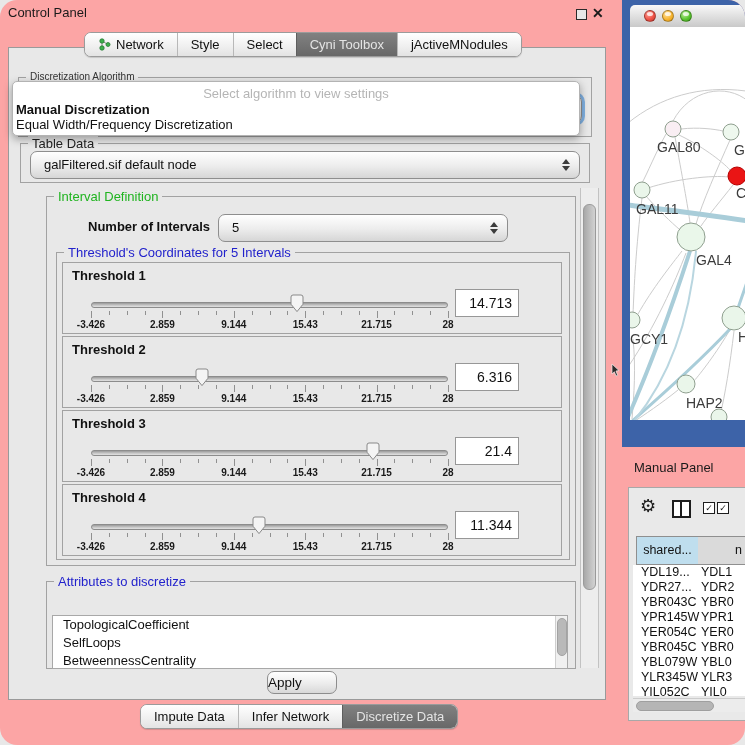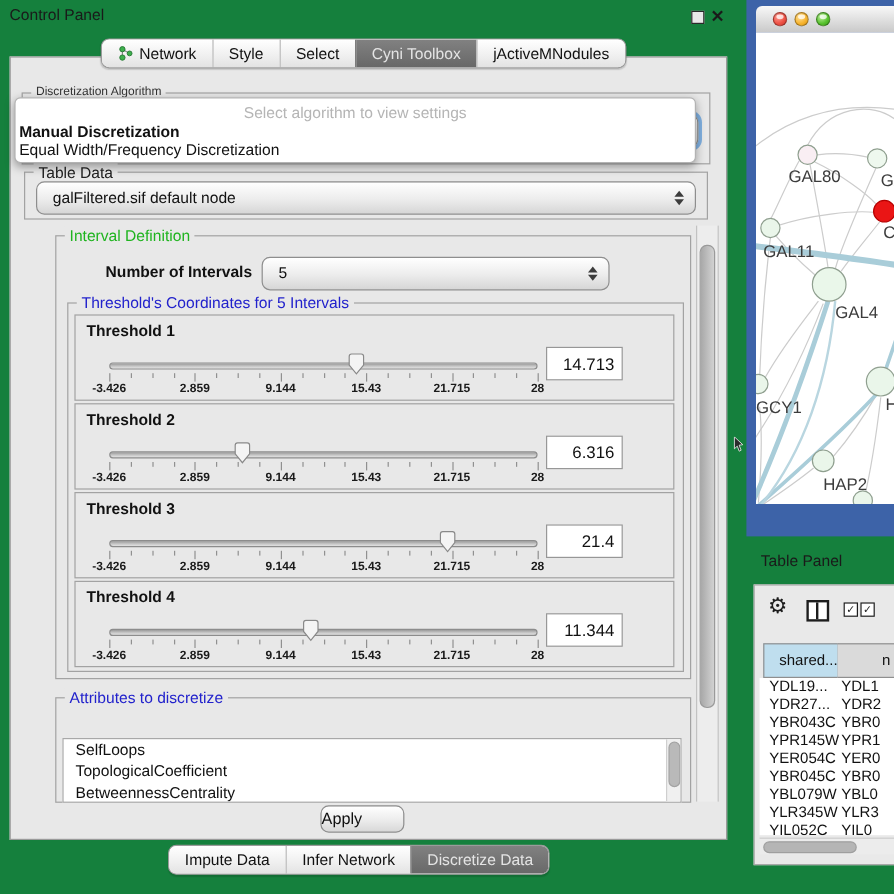--- a/index.html
+++ b/index.html
@@ -1,17 +1,17 @@
 <!DOCTYPE html>
 <html><head>
 <meta charset="utf-8">
 <style>
   html,body{margin:0;padding:0;}
   body{width:745px;height:745px;background:#e8e8e8;font-family:"Liberation Sans",sans-serif;color:#111;}
-  #stage{position:absolute;left:0;top:0;width:745px;height:745px;overflow:hidden;background:#15803d;}
+  #stage{position:absolute;left:0;top:0;width:745px;height:745px;overflow:hidden;background:#fca5a5;border-radius:17px;}
   .abs{position:absolute;}
 
   
   .cp-title{left:8px;top:0;height:26px;line-height:26px;font-size:13px;color:#1a1a1a;}
   .float-ico{left:576px;top:9px;width:9px;height:9px;border:1.5px solid #2a2a2a;background:#e8e8e8;}
   .close-ico{left:592px;top:5px;font-size:14px;font-weight:bold;color:#1a1a1a;line-height:16px;}
 
   .tabbar{display:inline-flex;border:1px solid #9b9b9b;border-radius:7px;overflow:hidden;background:#fdfdfd;box-shadow:0 1px 1px rgba(0,0,0,.15);}
   .seg{height:23px;line-height:23px;padding:0 13px;font-size:13px;color:#111;background:linear-gradient(180deg,#ffffff,#efefef 60%,#e3e3e3);display:flex;align-items:center;gap:5px;}
   .seg + .seg{border-left:1px solid #b8b8b8;}
@@ -70,21 +70,21 @@
   .net-canvas{position:absolute;left:8px;top:27px;width:115px;height:393px;background:#fff;overflow:hidden;}
   .net-canvas svg text{font-family:"Liberation Sans",sans-serif;font-size:14px;fill:#3c3c3c;}
 
   
   .tp-title{left:634px;top:460px;font-size:13px;color:#1a1a1a;}
   .tp-body{left:628px;top:487px;width:125px;height:232px;background:#e9e9e9;border:1px solid #a8a8a8;}
   .gear{left:640px;top:496px;font-size:18px;line-height:20px;color:#1d1d1d;font-family:"DejaVu Sans",sans-serif;}
   .colico{left:672px;top:500px;width:15px;height:14px;border:2px solid #1d1d1d;background:#fff;}
   .colico i{position:absolute;left:6px;top:0;width:2px;height:14px;background:#1d1d1d;}
   .cb{width:10px;height:10px;border:1.5px solid #1d1d1d;background:#fff;font-size:9px;line-height:10px;text-align:center;color:#1d1d1d;}
-  .th-c1{left:636px;top:536px;width:61px;height:27px;background:#bfdeee;border:1px solid #8f8f8f;font-size:12.5px;line-height:27px;text-align:right;}
+  .th-c1{left:636px;top:536px;width:61px;height:27px;background:#bfdeee;border:1px solid #8f8f8f;font-size:12.5px;line-height:27px;text-align:center;}
   .th-c2{left:698px;top:536px;width:60px;height:27px;background:#dadada;border-top:1px solid #8f8f8f;border-bottom:1px solid #8f8f8f;font-size:12.5px;line-height:27px;}
   .th-c2 span{position:absolute;left:37px;}
   .trows{left:633px;top:565px;width:112px;height:131px;background:#fff;overflow:hidden;}
   .trow{position:relative;height:15px;line-height:15px;font-size:12.5px;white-space:nowrap;}
   .trow .c1{position:absolute;left:8px;}
   .trow .c2{position:absolute;left:68px;}
   .hsb{left:633px;top:698px;width:112px;height:13px;background:#ececec;border-top:1px solid #cccccc;}
   .hsb .th{position:absolute;left:3px;top:2px;width:76px;height:8px;border-radius:5px;background:#b5b5b5;border:1px solid #9f9f9f;}
 </style>
 </head>
@@ -335,22 +335,22 @@
     </div>
     <div class="valbox">11.344</div>
   </div>
 
   <div class="abs group" style="left:46px;top:581px;width:528px;height:86px;">
     <span class="legend blue">Attributes to discretize</span>
   </div>
   <div class="abs" style="left:52px;top:625px;font-size:13px;font-weight:bold;">Numerical Attributes</div>
   <div class="abs listbox">
     <div>
+        <div class="attr-item">TopologicalCoefficient</div>
         <div class="attr-item">SelfLoops</div>
-        <div class="attr-item">TopologicalCoefficient</div>
         <div class="attr-item">BetweennessCentrality</div>
       </div>
     <div class="list-sb">
         <div class="th"></div>
       </div>
   </div>
 
   <div class="abs btn" style="left:267px;top:671px;width:68px;height:21px;line-height:21px;">Apply</div>
 
   <div class="abs cp-sb-track"></div>
@@ -425,21 +425,21 @@
           <text x="0" y="317">GCY1</text>
           <circle cx="104" cy="291" r="12" fill="#eaf6ea" stroke="#8f9f8f"></circle>
           <text x="108" y="315">H</text>
           <circle cx="56" cy="357" r="9" fill="#eaf6ea" stroke="#8f9f8f"></circle>
           <text x="56" y="381">HAP2</text>
           <circle cx="89" cy="390" r="8" fill="#eaf6ea" stroke="#8f9f8f"></circle>
         </svg>
     </div>
   </div>
 
-  <div class="abs tp-title">Table Panel</div>
+  <div class="abs tp-title">Manual Panel</div>
   <div class="abs tp-body"></div>
   <div class="abs gear">⚙</div>
   <div class="abs colico">
       <i></i>
     </div>
   <div class="abs cb" style="left:703px;top:502px;">✓</div>
   <div class="abs cb" style="left:717px;top:502px;">✓</div>
 
   <div class="abs th-c1">shared...</div>
   <div class="abs th-c2">

